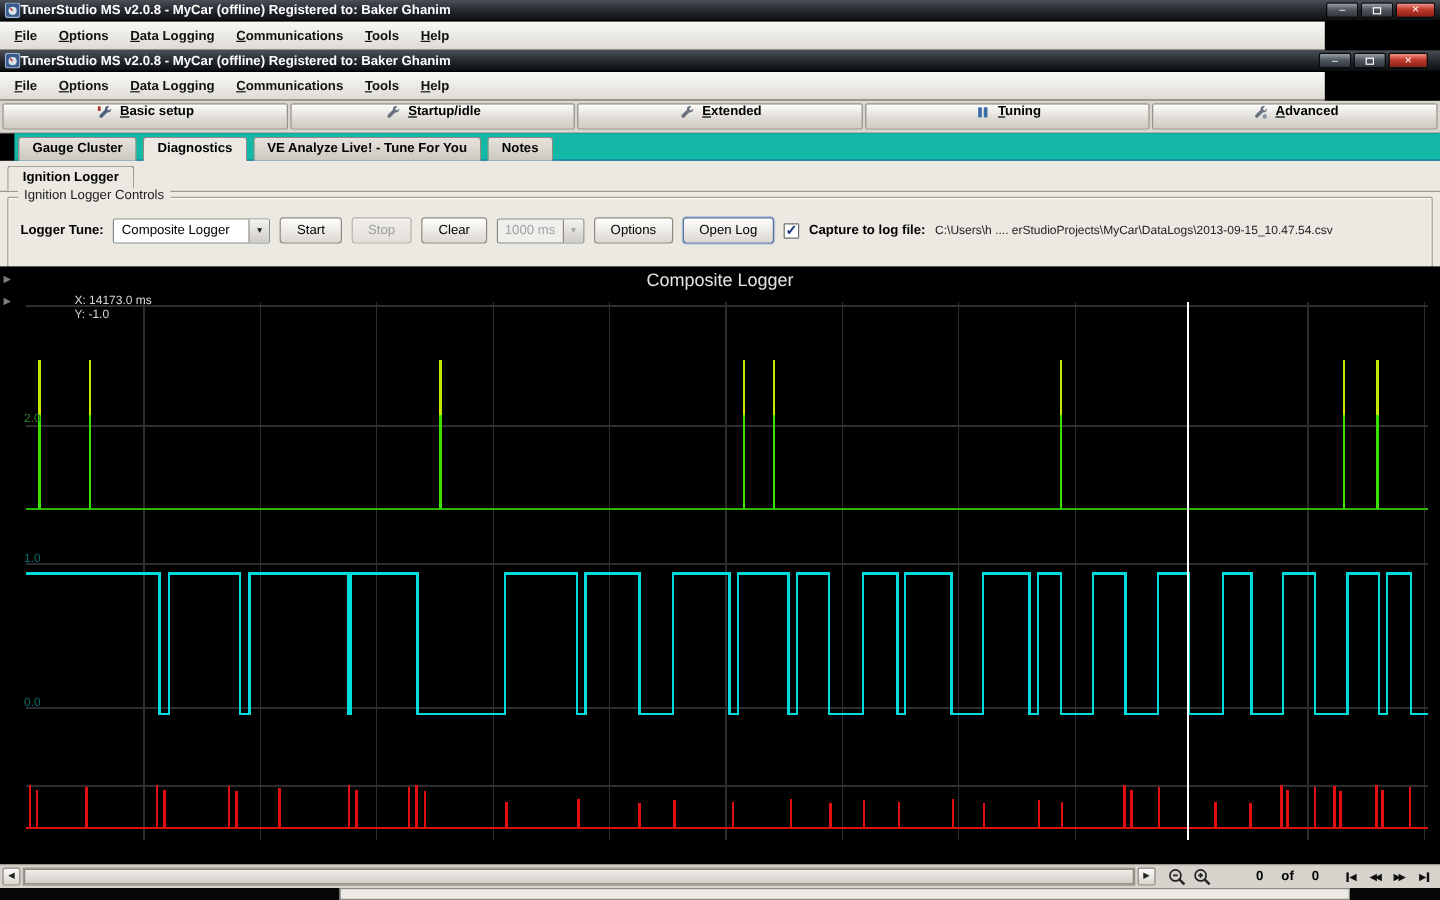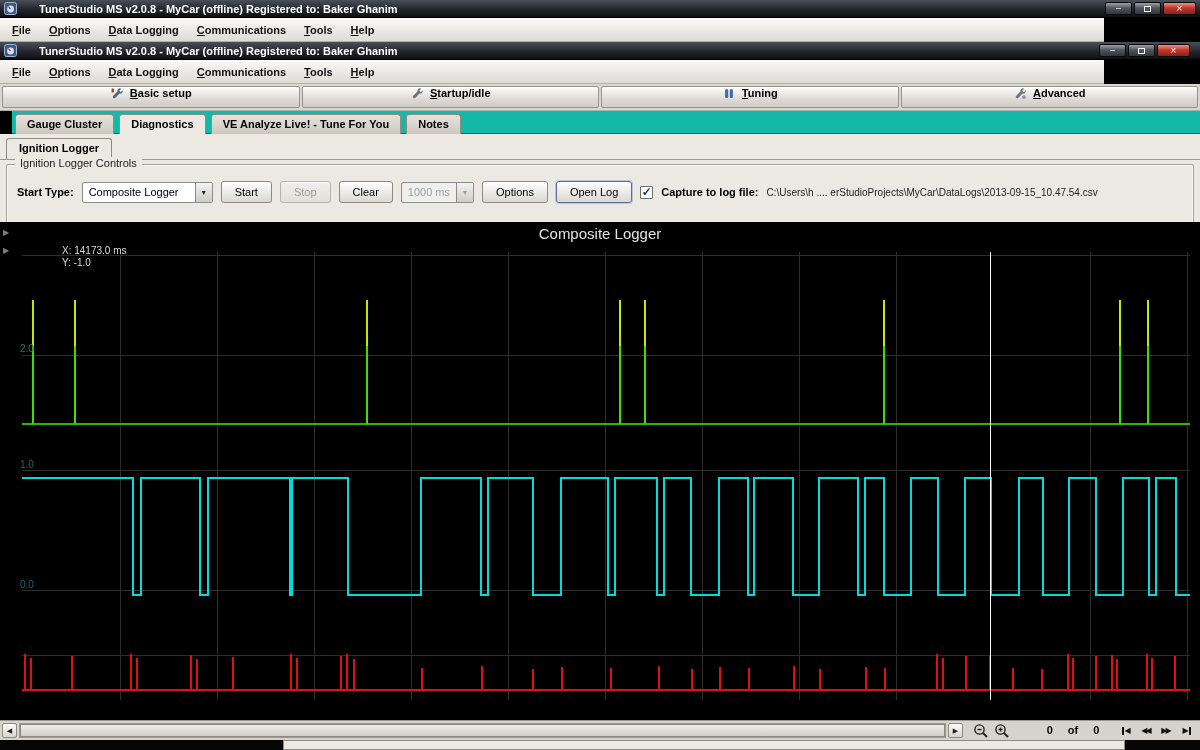--- a/index.html
+++ b/index.html
@@ -4,21 +4,21 @@
 <style>
   *{margin:0;padding:0;box-sizing:border-box}
   html,body{background:#000}
   .screen{position:relative;width:1200px;height:750px;overflow:hidden;
     font-family:"Liberation Sans",sans-serif;font-size:11px;background:#000;color:#000}
 
   
   .titlebar{position:absolute;left:0;width:1200px;height:18px;
     background:linear-gradient(180deg,#4a5058,#23272c 55%,#0d0f11);
     border-bottom:1px solid #000;display:flex;align-items:center;padding-left:4px}
-  .titlebar .ttl{color:#fff;font-size:11px;font-weight:bold;margin-left:22px;white-space:nowrap}
+  .titlebar .ttl{color:#fff;font-size:11px;font-weight:bold;margin-left:0;white-space:nowrap}
   .app-ico{width:13px;height:13px;flex:0 0 auto}
   .win-btns{position:absolute;top:2px;display:flex;gap:2px}
   .wbtn{width:27px;height:13px;border:1px solid #0a0a0a;border-radius:2px;color:#fff;
     background:linear-gradient(#9aa0a8,#50565e 45%,#30353b);
     font-size:9px;line-height:11px;text-align:center;cursor:default}
   .wbtn.close{width:33px;background:linear-gradient(#ef9186,#c0392b 45%,#8a2118);font-size:10px}
   .wbtn .sq{display:inline-block;width:7px;height:6px;border:1px solid #fff;margin-top:3px}
 
   
   .menurow{position:absolute;left:0;width:997px;height:24px;background:#f9a8d4}
@@ -172,20 +172,28 @@
       <span class="tb-icon">
         <svg viewBox="0 0 18 18" width="14" height="14">
             <path fill="#6b7280" d="M12.9 1.6a3.4 3.4 0 0 0-3.3 4.2L4.2 11.2a1.9 1.9 0 1 0 2.7 2.7l5.4-5.4a3.4 3.4 0 0 0 4.1-3.3l-.1-.9-2.4 2.4-2-2 2.4-2.4a3.6 3.6 0 0 0-1.4-.7z"></path>
           </svg>
       </span>
       <span class="tb-label u-first">Startup/idle</span>
     </div>
     <div class="tb-btn">
       <span class="tb-icon">
         <svg viewBox="0 0 18 18" width="14" height="14">
+            <path fill="#6b7280" d="M12.9 1.6a3.4 3.4 0 0 0-3.3 4.2L4.2 11.2a1.9 1.9 0 1 0 2.7 2.7l5.4-5.4a3.4 3.4 0 0 0 4.1-3.3l-.1-.9-2.4 2.4-2-2 2.4-2.4a3.6 3.6 0 0 0-1.4-.7z"></path>
+          </svg>
+      </span>
+      <span class="tb-label u-first">Extended</span>
+    </div>
+    <div class="tb-btn">
+      <span class="tb-icon">
+        <svg viewBox="0 0 18 18" width="14" height="14">
             <rect x="4" y="3" width="4" height="11" rx="1" fill="#3b6ea8"></rect>
             <rect x="10" y="3" width="4" height="11" rx="1" fill="#3b6ea8"></rect>
           </svg>
       </span>
       <span class="tb-label u-first">Tuning</span>
     </div>
     <div class="tb-btn">
       <span class="tb-icon">
         <svg viewBox="0 0 18 18" width="14" height="14">
             <path fill="#6b7280" d="M12.9 1.6a3.4 3.4 0 0 0-3.3 4.2L4.2 11.2a1.9 1.9 0 1 0 2.7 2.7l5.4-5.4a3.4 3.4 0 0 0 4.1-3.3l-.1-.9-2.4 2.4-2-2 2.4-2.4a3.6 3.6 0 0 0-1.4-.7z"></path>
@@ -204,21 +212,21 @@
   </div>
 
   <div class="mainpanel">
     <div class="subtabstrip">
       <span class="subtab">Ignition Logger</span>
     </div>
 
     <div class="groupbox">
       <span class="legend">Ignition Logger Controls</span>
       <div class="ctl-row">
-        <span class="lbl-b">Start Type:</span>
+        <span class="lbl-b">Logger Tune:</span>
         <span class="combo">
           <span class="val">Composite Logger</span>
           <span class="arrow">▼</span>
         </span>
         <button class="btn">Start</button>
         <button class="btn disabled">Stop</button>
         <button class="btn">Clear</button>
         <span class="combo small disabled">
           <span class="val">1000 ms</span>
           <span class="arrow">▼</span>

